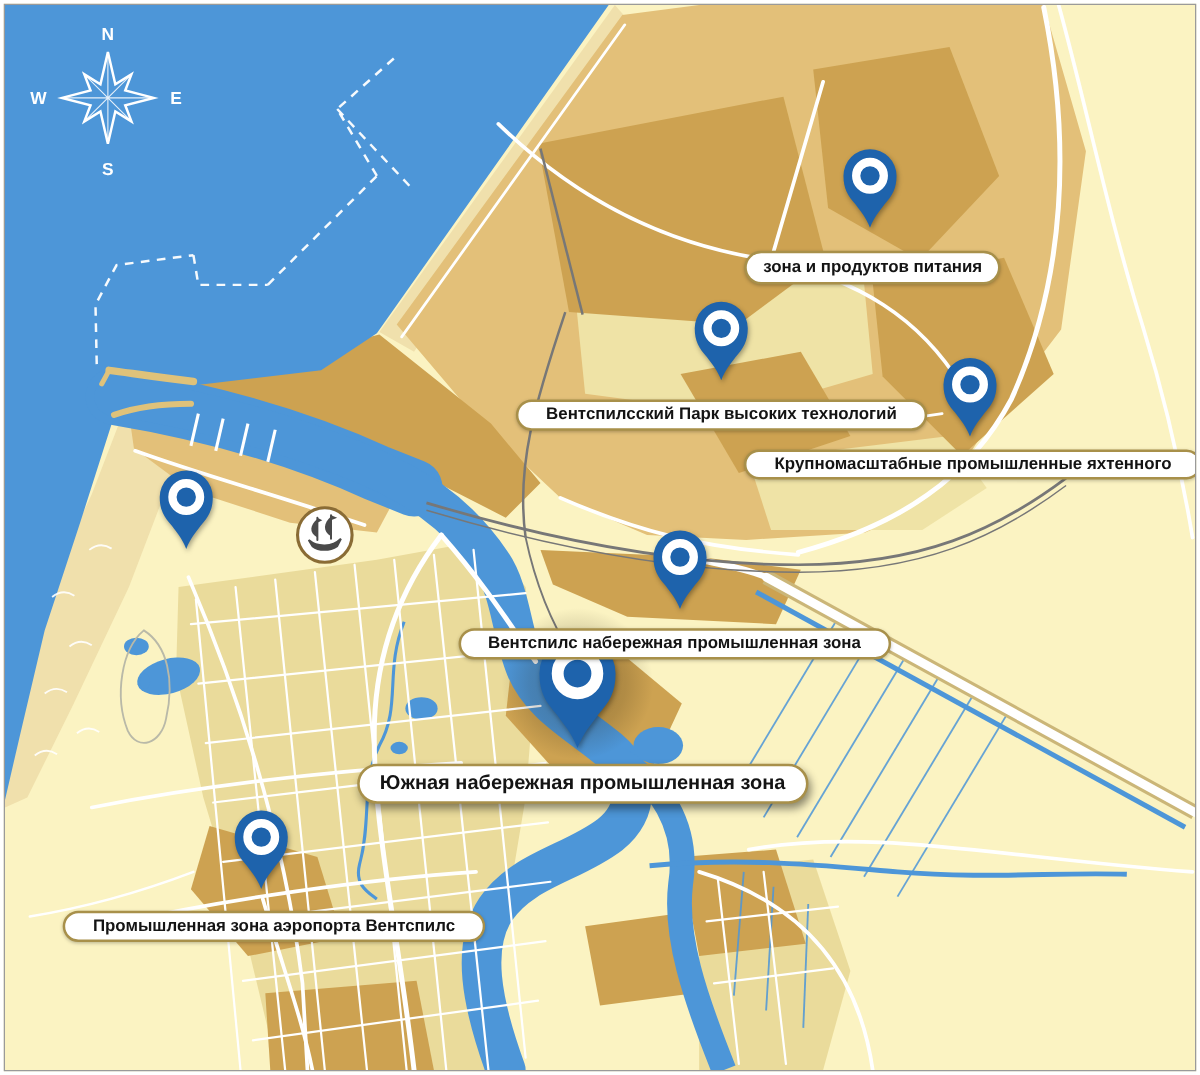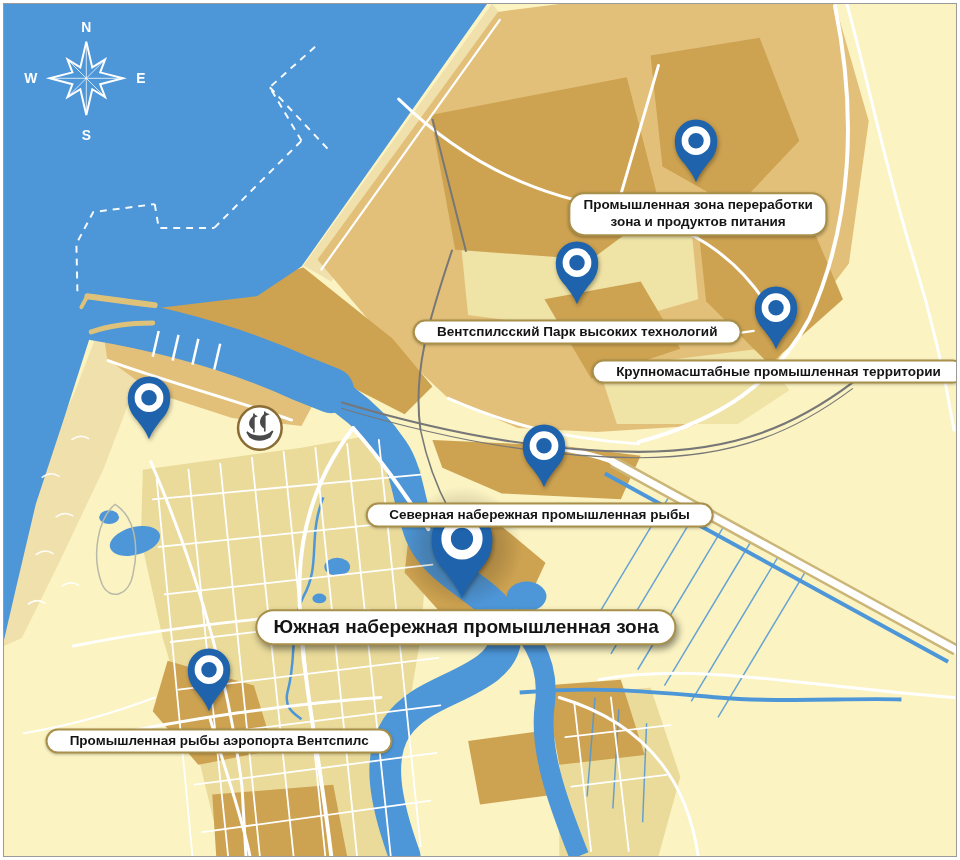--- a/index.html
+++ b/index.html
@@ -33,21 +33,21 @@
   .map-pin svg{display:block;width:100%;height:auto;}
   .pin-body{fill:var(--pin)}
   .pin-ring{fill:none;stroke:#fff;stroke-width:7.5}
   .pin-shadow{position:absolute;width:130px;height:130px;transform:translate(-50%,-50%);border-radius:50%;z-index:2;
     background:radial-gradient(circle, rgba(40,30,10,.30) 0%, rgba(40,30,10,.17) 42%, rgba(40,30,10,0) 66%);}
   .map-label{position:absolute;transform:translate(-50%,-50%);background:#fff;border:2px solid var(--label_border);
     border-radius:999px;padding:2px 22px;font-weight:bold;font-size:13.5px;line-height:1.25;color:var(--label_text);
     text-align:center;white-space:nowrap;box-shadow:0 1px 3px rgba(0,0,0,.25);z-index:4;}
   .map-label span{display:block;}
   .map-label.multiline{border-radius:16px;padding:3px 13px;}
-  .map-label.large{font-size:19px;padding:4px 16px;box-shadow:2px 4px 7px rgba(0,0,0,.45);border-width:2px;}
+  .map-label.large{font-size:16px;padding:4px 16px;box-shadow:2px 4px 7px rgba(0,0,0,.45);border-width:2px;}
 </style>
 </head>
 <body>
 
 <div class="frame">
   <svg id="basemap" viewBox="0 0 960 860" preserveAspectRatio="none">
 
     <rect x="0" y="0" width="960" height="860" class="f-land"></rect>
 
     <polygon class="f-sand" points="492,0 302,264 330,280 506,16"></polygon>
@@ -218,69 +218,68 @@
   </svg>
 
   <div id="overlay">
       <div class="map-pin" style="left: 72.7083%; top: 21.1628%;">
         <svg viewBox="-26 -80 52 82">
           <path class="pin-body" d="M0,0C-4,-10 -8,-14 -13,-21C-20,-29 -24,-35 -24,-47A24 24 0 1 1 24,-47C24,-35 20,-29 13,-21C8,-14 4,-10 0,0Z"></path>
           <circle class="pin-ring" cx="0" cy="-47" r="12.5"></circle>
         </svg>
       </div>
       <div class="map-label multiline" style="left: 72.9167%; top: 24.6512%;">
-        <span>Промышленная зона переработки</span>
         <span>зона и продуктов питания</span>
       </div>
       <div class="map-pin" style="left: 60.2083%; top: 35.4651%;">
         <svg viewBox="-26 -80 52 82">
           <path class="pin-body" d="M0,0C-4,-10 -8,-14 -13,-21C-20,-29 -24,-35 -24,-47A24 24 0 1 1 24,-47C24,-35 20,-29 13,-21C8,-14 4,-10 0,0Z"></path>
           <circle class="pin-ring" cx="0" cy="-47" r="12.5"></circle>
         </svg>
       </div>
       <div class="map-label" style="left: 60.2083%; top: 38.4884%;">
         <span>Вентспилсский Парк высоких технологий</span>
       </div>
       <div class="map-pin" style="left: 81.0417%; top: 40.6977%;">
         <svg viewBox="-26 -80 52 82">
           <path class="pin-body" d="M0,0C-4,-10 -8,-14 -13,-21C-20,-29 -24,-35 -24,-47A24 24 0 1 1 24,-47C24,-35 20,-29 13,-21C8,-14 4,-10 0,0Z"></path>
           <circle class="pin-ring" cx="0" cy="-47" r="12.5"></circle>
         </svg>
       </div>
       <div class="map-label" style="left: 81.3542%; top: 43.1395%;">
-        <span>Крупномасштабные промышленная территории</span>
+        <span>Крупномасштабные промышленные яхтенного</span>
       </div>
       <div class="map-pin" style="left: 15.2083%; top: 51.2791%;">
         <svg viewBox="-26 -80 52 82">
           <path class="pin-body" d="M0,0C-4,-10 -8,-14 -13,-21C-20,-29 -24,-35 -24,-47A24 24 0 1 1 24,-47C24,-35 20,-29 13,-21C8,-14 4,-10 0,0Z"></path>
           <circle class="pin-ring" cx="0" cy="-47" r="12.5"></circle>
         </svg>
       </div>
       <div class="map-pin" style="left: 56.7708%; top: 56.9767%;">
         <svg viewBox="-26 -80 52 82">
           <path class="pin-body" d="M0,0C-4,-10 -8,-14 -13,-21C-20,-29 -24,-35 -24,-47A24 24 0 1 1 24,-47C24,-35 20,-29 13,-21C8,-14 4,-10 0,0Z"></path>
           <circle class="pin-ring" cx="0" cy="-47" r="12.5"></circle>
         </svg>
       </div>
       <div class="map-label" style="left: 56.25%; top: 60%;">
-        <span>Северная набережная промышленная рыбы</span>
+        <span>Вентспилс набережная промышленная зона</span>
       </div>
       <div class="pin-shadow" style="left: 48.125%; top: 63.7209%;"></div>
       <div class="map-pin large" style="left: 48.125%; top: 70.1163%;">
         <svg viewBox="-26 -80 52 82">
           <path class="pin-body" d="M0,0C-4,-10 -8,-14 -13,-21C-20,-29 -24,-35 -24,-47A24 24 0 1 1 24,-47C24,-35 20,-29 13,-21C8,-14 4,-10 0,0Z"></path>
           <circle class="pin-ring" cx="0" cy="-47" r="12.5"></circle>
         </svg>
       </div>
       <div class="map-label large" style="left: 48.5417%; top: 73.1395%;">
         <span>Южная набережная промышленная зона</span>
       </div>
       <div class="map-pin" style="left: 21.5625%; top: 83.2558%;">
         <svg viewBox="-26 -80 52 82">
           <path class="pin-body" d="M0,0C-4,-10 -8,-14 -13,-21C-20,-29 -24,-35 -24,-47A24 24 0 1 1 24,-47C24,-35 20,-29 13,-21C8,-14 4,-10 0,0Z"></path>
           <circle class="pin-ring" cx="0" cy="-47" r="12.5"></circle>
         </svg>
       </div>
       <div class="map-label" style="left: 22.6042%; top: 86.5116%;">
-        <span>Промышленная рыбы аэропорта Вентспилс</span>
+        <span>Промышленная зона аэропорта Вентспилс</span>
       </div>
     </div>
 </div>
 
 </body></html>

